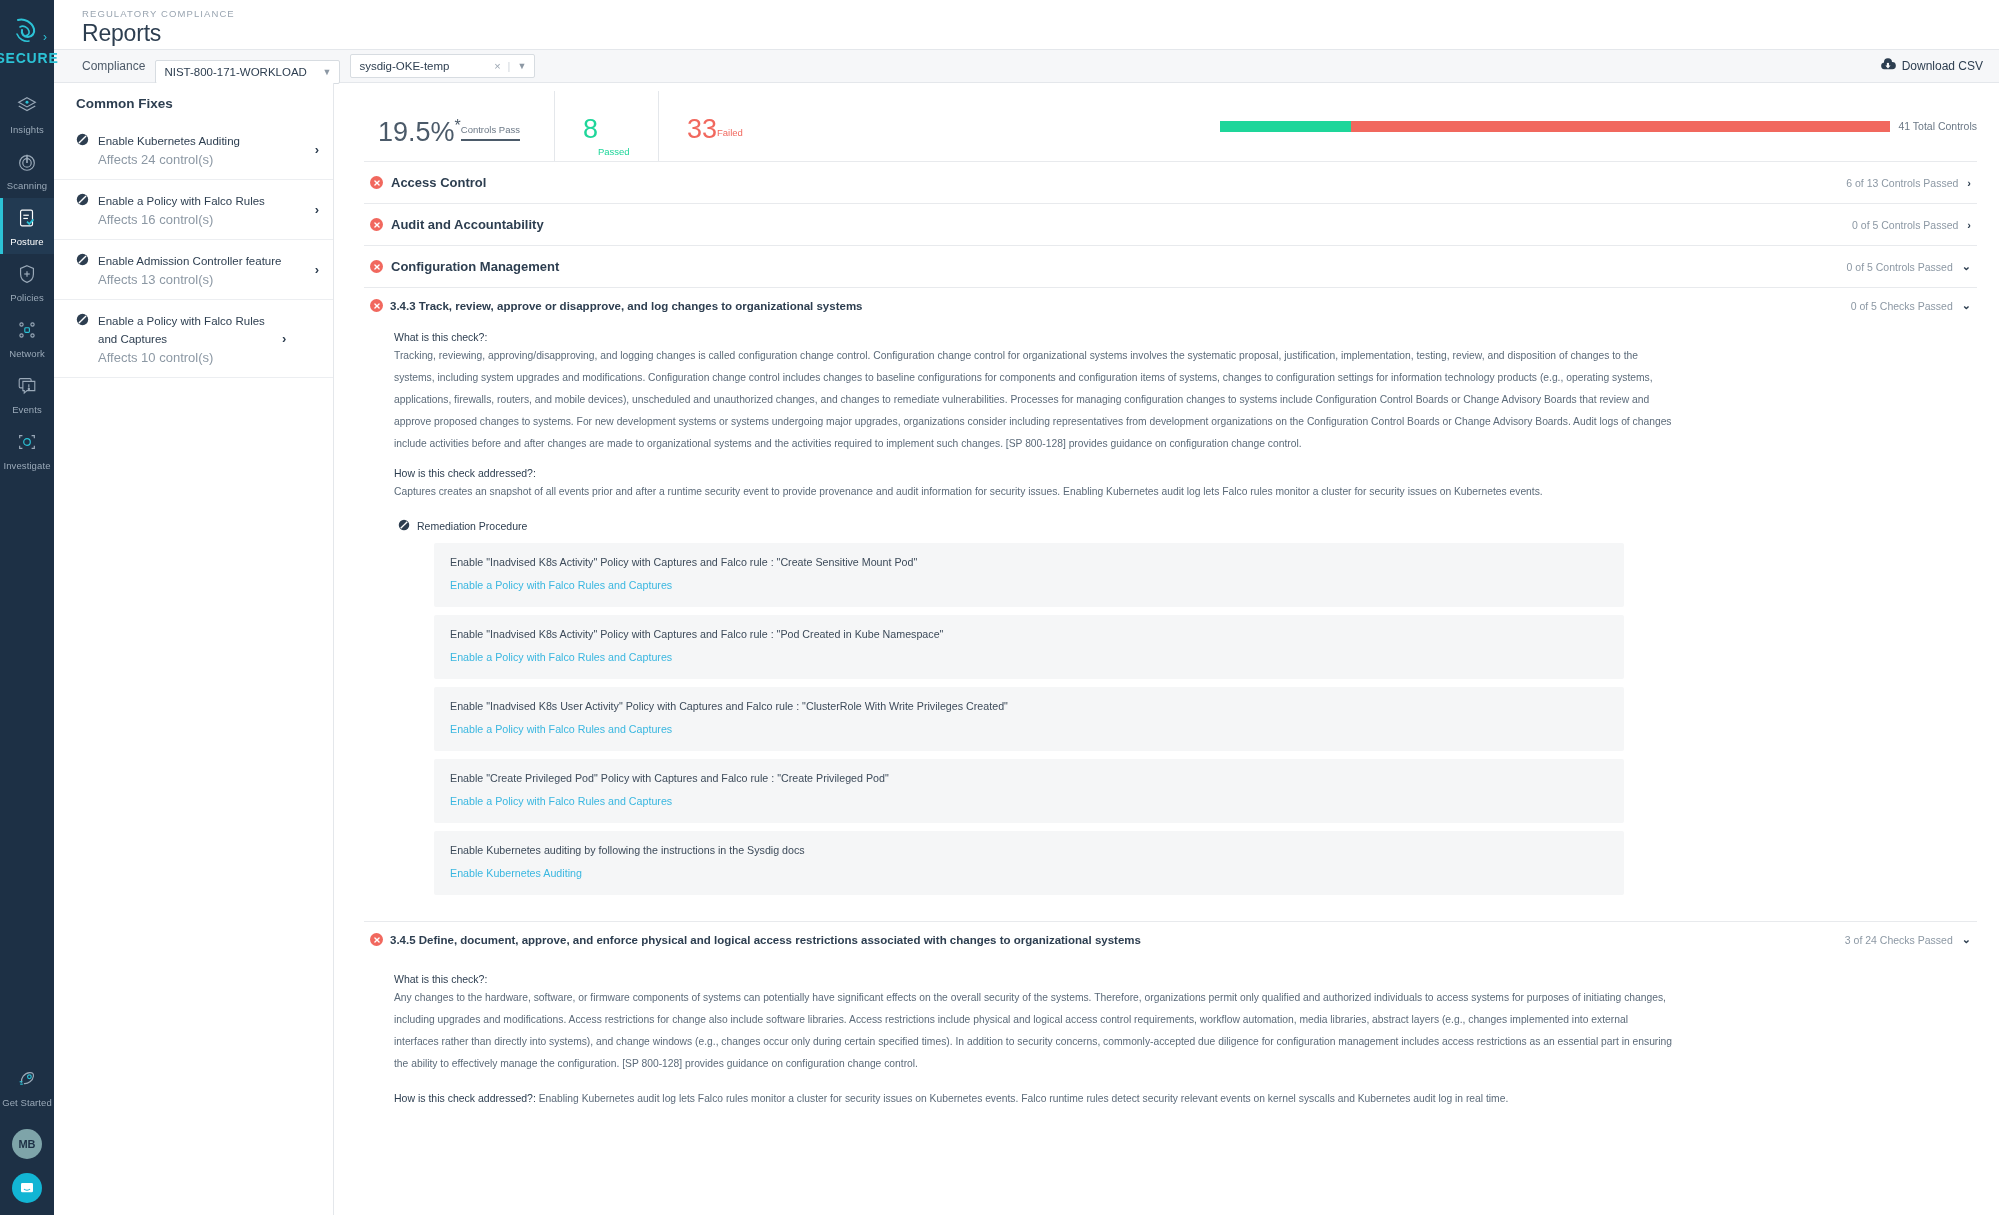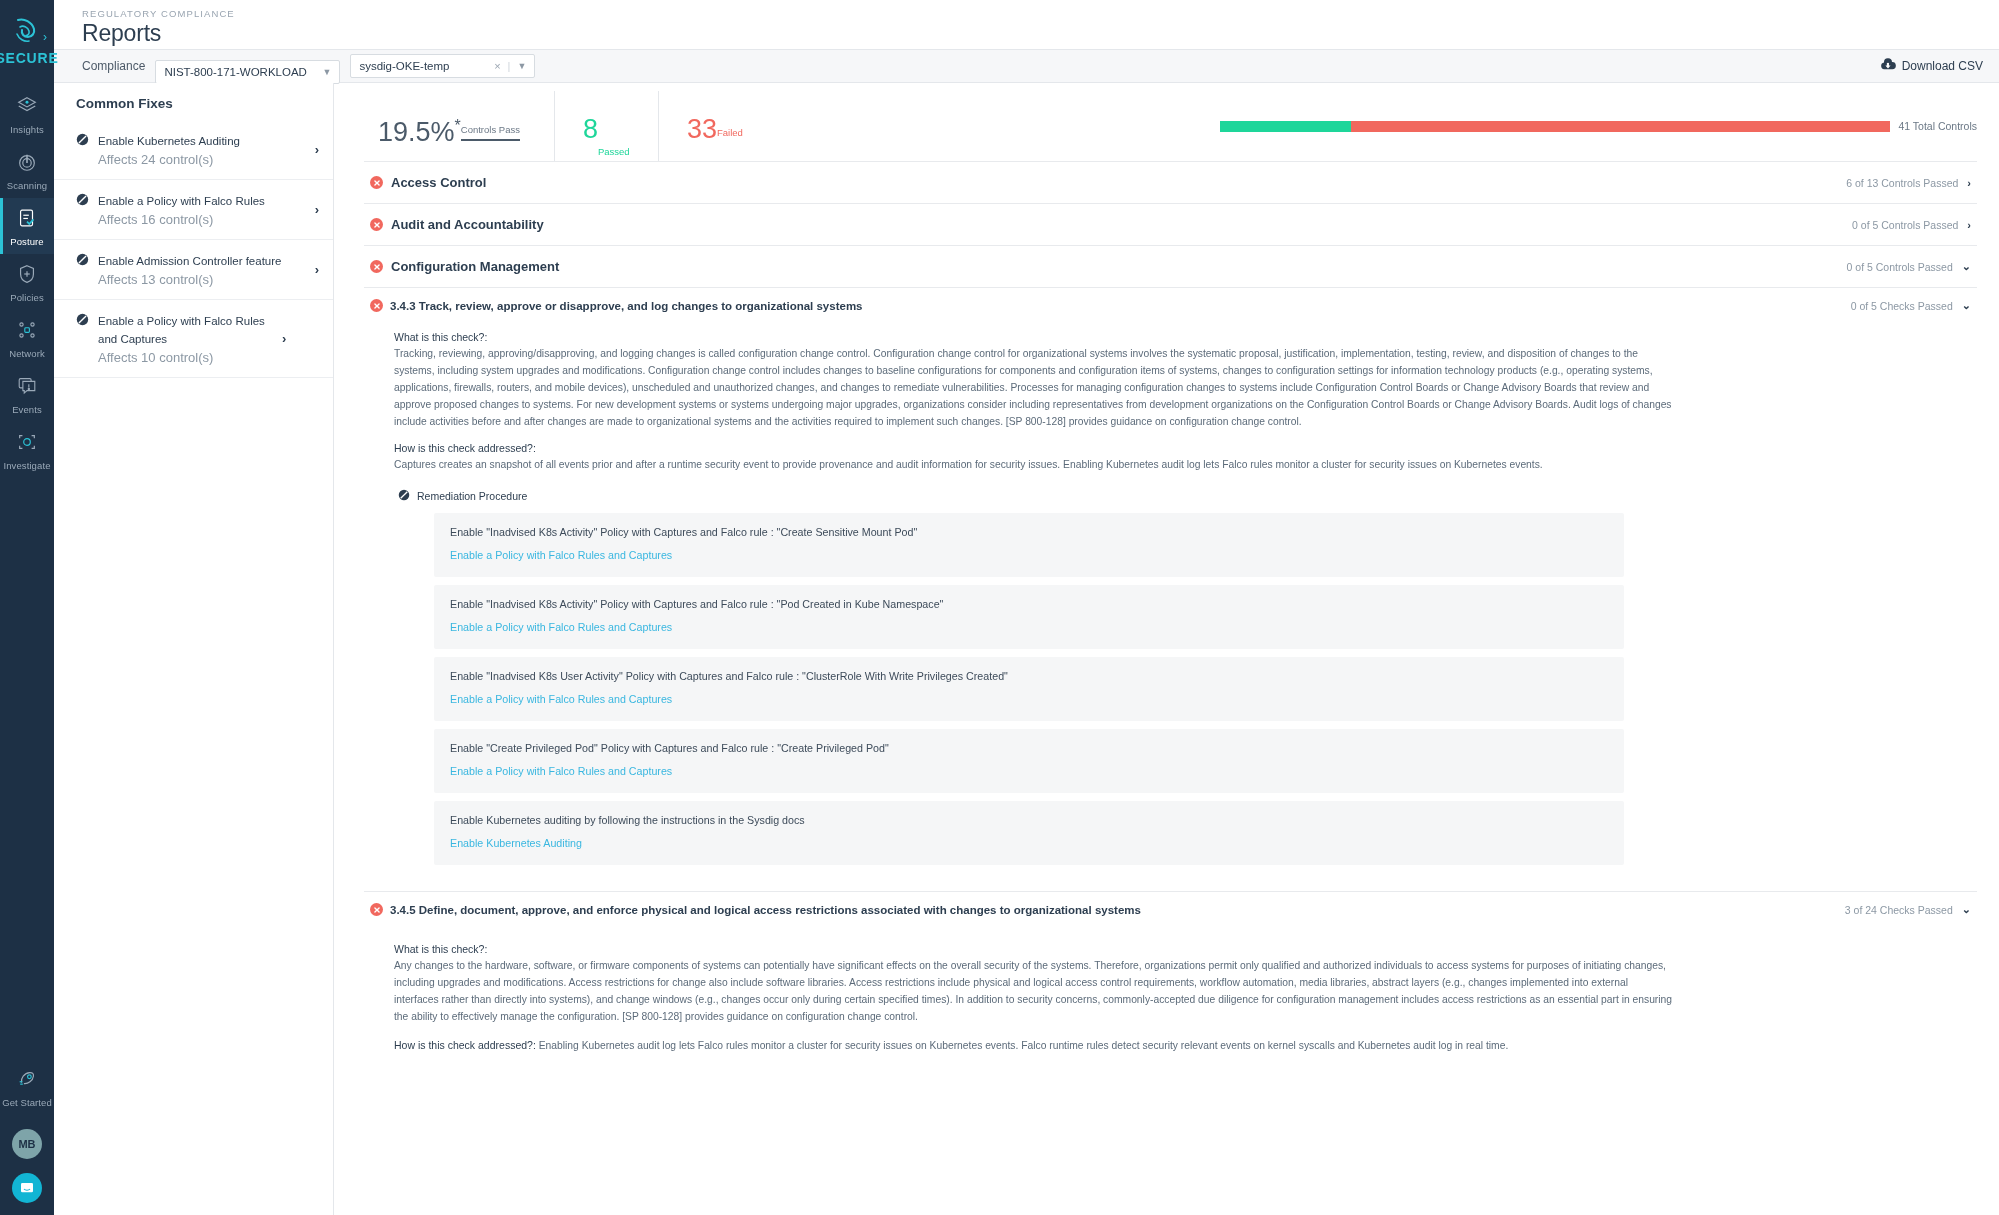--- a/index.html
+++ b/index.html
@@ -134,21 +134,21 @@
     display: flex; align-items: center; border-top: 1px solid #e8eaed;
     padding: 11px 6px 11px 6px; cursor: pointer;
   }
   .check-head .ctitle { font-size: 11.5px; color: #2d3e50; font-weight: 700; }
   .check-head .x-icon { margin-right: 7px; }
   .check-head .cright { margin-left: auto; display: flex; align-items: center; gap: 9px; }
   .check-head .ccount { font-size: 10.5px; color: #8c98a4; }
 
   .check-body { padding: 8px 6px 4px 30px; }
   .q { font-size: 10.5px; color: #2d3e50; font-weight: 400; margin-bottom: 2px; }
-  .p { font-size: 10.3px; color: #5c6b7a; line-height: 17px; max-width: 1280px; text-align: left; }
+  .p { font-size: 10.3px; color: #5c6b7a; line-height: 22px; max-width: 1280px; text-align: left; }
   .gap { height: 12px; }
 
   .rem-title { display: flex; align-items: center; gap: 7px; margin: 14px 0 8px 4px; }
   .rem-title .rt { font-size: 10.5px; color: #2d3e50; }
   .rem-card {
     background: #f5f6f7; border-radius: 2px; margin: 0 0 8px 40px; padding: 13px 16px 14px 16px;
     max-width: 1190px;
   }
   .rem-card .rline { font-size: 10.7px; color: #3d4b5a; margin-bottom: 7px; }
   .rem-card a { font-size: 10.7px; color: #3ab7e0; text-decoration: none; cursor: pointer; }

